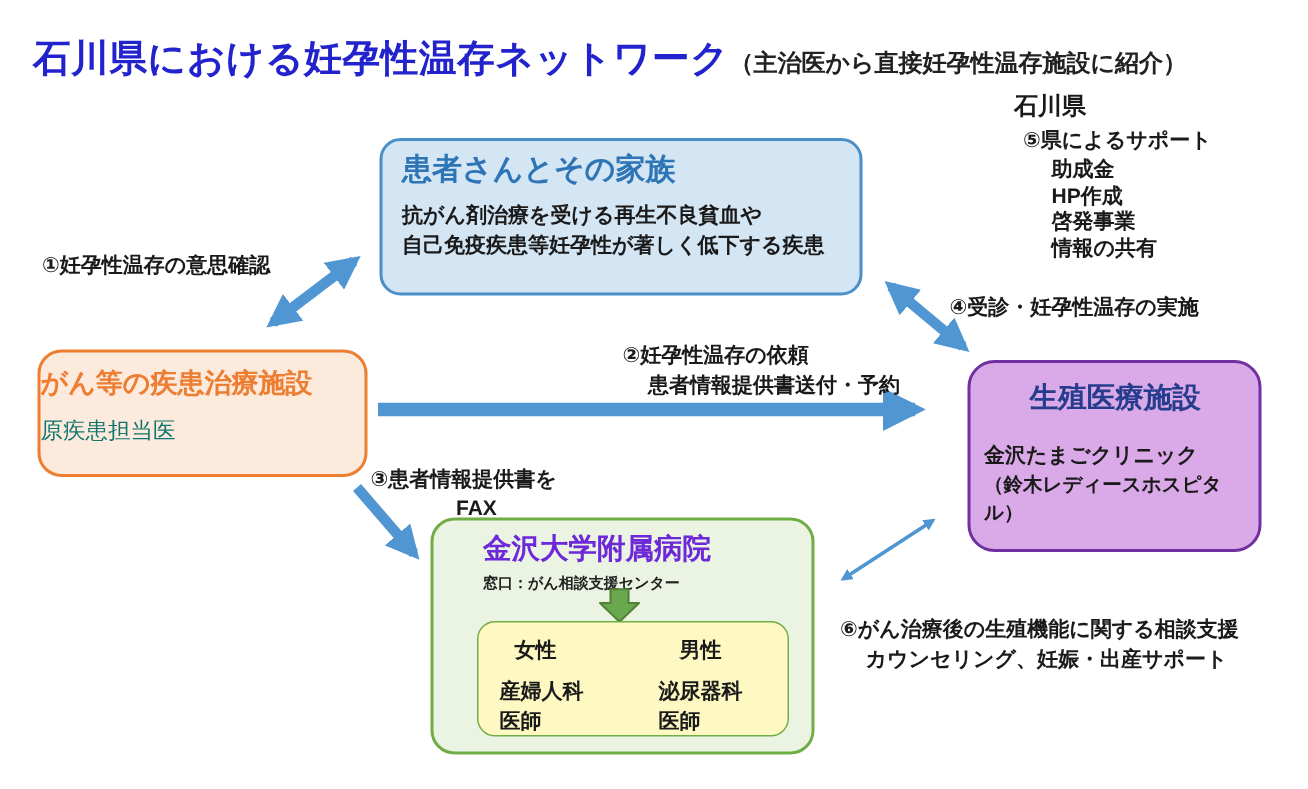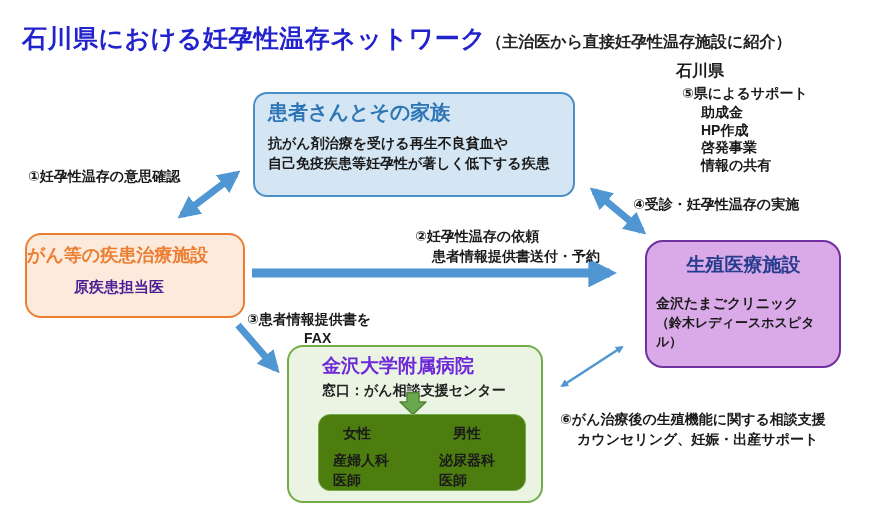--- a/index.html
+++ b/index.html
@@ -14,32 +14,32 @@
   
   .box{position:absolute;box-sizing:border-box;border-radius:16px;border:2px solid;}
 
   .patient-box{left:253px;top:92px;width:322px;height:105px;background:#d4e5f3;border-color:#4a8fc7;border-radius:14px;padding:5px 12px 0 13px;}
   .patient-title{text-align:left;font-size:20px;font-weight:700;color:#2e75b6;margin-bottom:7px;}
   .patient-line1{font-size:14px;font-weight:700;margin-bottom:12px;}
   .patient-line{font-size:14px;font-weight:700;line-height:20px;}
 
   .treatment-box{left:25px;top:233px;width:220px;height:85px;background:#fcebdd;border-color:#ed7d31;text-align:left;padding-top:8px;}
   .treatment-title{font-size:18px;font-weight:700;color:#ed7d31;margin-bottom:11px;}
-  .treatment-sub{font-size:15px;font-weight:700;color:#4c1d95;margin-left:47px;}
+  .treatment-sub{font-size:15px;font-weight:400;color:#0f766e;}
 
   .repro-box{left:645px;top:240px;width:196px;height:128px;background:#d9a9e8;border-color:#7030a0;border-radius:18px;padding:10px 8px 0 9px;}
   .repro-title{text-align:center;font-size:19px;font-weight:700;color:#263c8c;margin-bottom:16px;}
   .repro-line1{font-size:14px;font-weight:700;line-height:19px;}
   .repro-line2{font-size:13px;font-weight:700;line-height:19px;}
 
   .univ-box{left:287px;top:345px;width:256px;height:158px;background:#ebf3e3;border-color:#70ad47;padding:6px 0 0 33px;}
   .univ-title{font-size:19px;font-weight:700;color:#6d28d9;margin-bottom:3px;}
-  .univ-sub{font-size:14px;font-weight:700;color:#222;}
+  .univ-sub{font-size:10px;font-weight:700;color:#222;}
 
-  .inner-box{left:318px;top:414px;width:208px;height:77px;background:#4d7c0f;border-color:#70ad47;border-width:1.5px;border-radius:12px;}
+  .inner-box{left:318px;top:414px;width:208px;height:77px;background:#fef9c3;border-color:#70ad47;border-width:1.5px;border-radius:12px;}
   .inner-col{position:absolute;top:8px;font-size:14px;font-weight:700;line-height:20px;}
   .inner-col .hdr{margin-bottom:7px;}
   .col-female{left:14px;}
   .col-female .hdr{margin-left:10px;}
   .col-male{left:120px;}
   .col-male .hdr{margin-left:14px;}
 
   
   .lbl{position:absolute;font-size:14px;font-weight:600;color:#1a1a1a;white-space:nowrap;}
   .support-region{position:absolute;left:676px;top:61px;font-size:16px;font-weight:700;}

